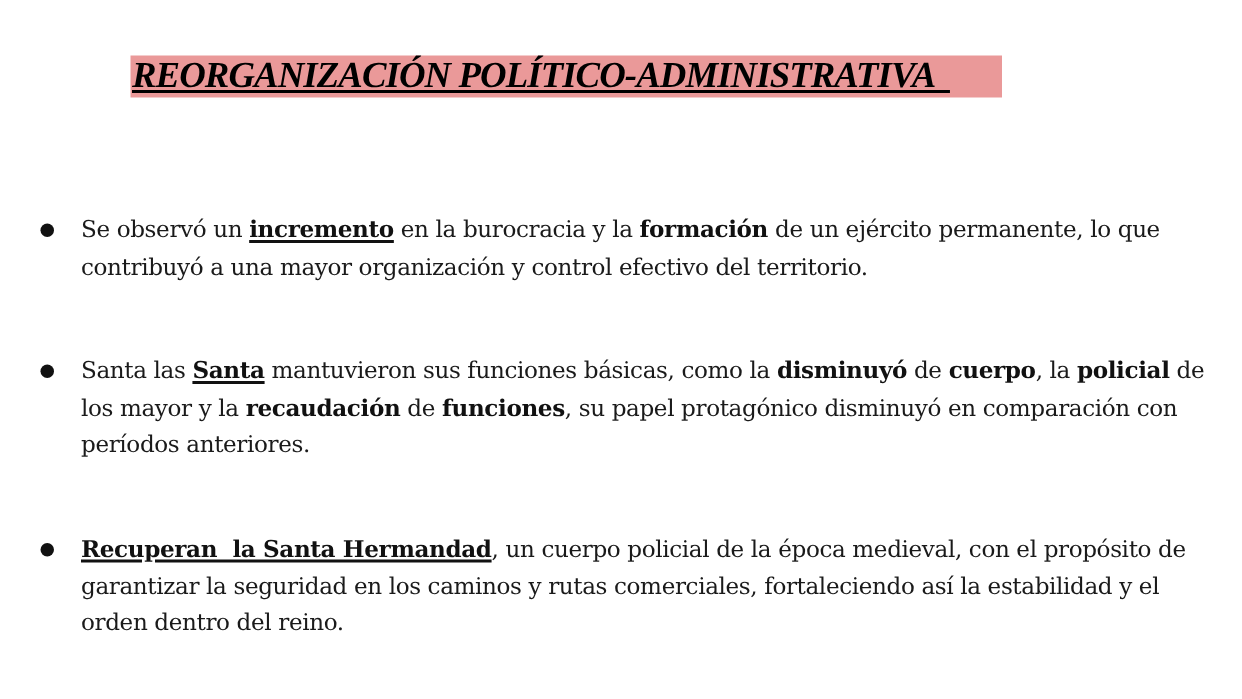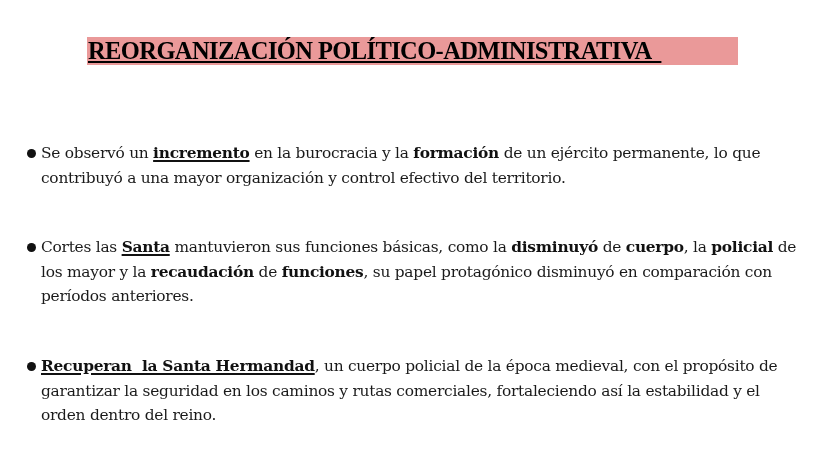--- a/index.html
+++ b/index.html
@@ -12,23 +12,24 @@
       height: 466px;
       position: relative;
       overflow: hidden;
       font-family: "DejaVu Serif", "Liberation Serif", serif;
       color: #1a1a1a;
     }
     .title-wrap {
       position: absolute;
       left: 87px;
       top: 37px;
-      width: 651px;
+      width: 581px;
       height: 28px;
       background: #ea9999;
+      font-style: italic;
     }
     .title {
       position: absolute;
       left: 1px;
       top: 1px;
       font-family: "Liberation Serif", serif;
       font-weight: bold;
       font-size: 24.5px;
       line-height: 26px;
       letter-spacing: -0.6px;
@@ -46,21 +47,21 @@
     .bullet-dot {
       position: absolute;
       left: 27px;
       width: 9px;
       height: 9px;
       border-radius: 50%;
       background: #111;
     }
     .bullet-text {
       position: absolute;
-      left: 41px;
+      left: 54px;
       width: 765px;
       font-family: "DejaVu Serif", serif;
       font-size: 15.4px;
       line-height: 24.5px;
       color: #1a1a1a;
       letter-spacing: -0.25px;
     }
     .bullet-text b { font-weight: bold; color: #111; }
     .bullet-text u { text-decoration-thickness: 1.5px; text-underline-offset: 2px; }
     #item-1 { top: 141px; }
@@ -75,19 +76,19 @@
   <span class="title">REORGANIZACIÓN POLÍTICO-ADMINISTRATIVA  </span>
 </div>
 
 <div class="bullet-item" id="item-1">
   <span class="bullet-dot"></span>
   <div class="bullet-text"><span>Se observó un </span><b><u>incremento</u></b><span> en la burocracia y la </span><b>formación</b><span> de un ejército permanente, lo que contribuyó a una mayor organización y control efectivo del territorio.</span></div>
 </div>
 
 <div class="bullet-item" id="item-2">
   <span class="bullet-dot"></span>
-  <div class="bullet-text"><span>Cortes las </span><b><u>Santa</u></b><span> mantuvieron sus funciones básicas, como la </span><b>disminuyó</b><span> de </span><b>cuerpo</b><span>, la </span><b>policial</b><span> de los mayor y la </span><b>recaudación</b><span> de </span><b>funciones</b><span>, su papel protagónico disminuyó en comparación con períodos anteriores.</span></div>
+  <div class="bullet-text"><span>Santa las </span><b><u>Santa</u></b><span> mantuvieron sus funciones básicas, como la </span><b>disminuyó</b><span> de </span><b>cuerpo</b><span>, la </span><b>policial</b><span> de los mayor y la </span><b>recaudación</b><span> de </span><b>funciones</b><span>, su papel protagónico disminuyó en comparación con períodos anteriores.</span></div>
 </div>
 
 <div class="bullet-item" id="item-3">
   <span class="bullet-dot"></span>
   <div class="bullet-text"><b><u style="white-space:pre-wrap;">Recuperan  la Santa Hermandad</u></b><span>, un cuerpo policial de la época medieval, con el propósito de garantizar la seguridad en los caminos y rutas comerciales, fortaleciendo así la estabilidad y el orden dentro del reino.</span></div>
 </div>
 
 </body></html>

